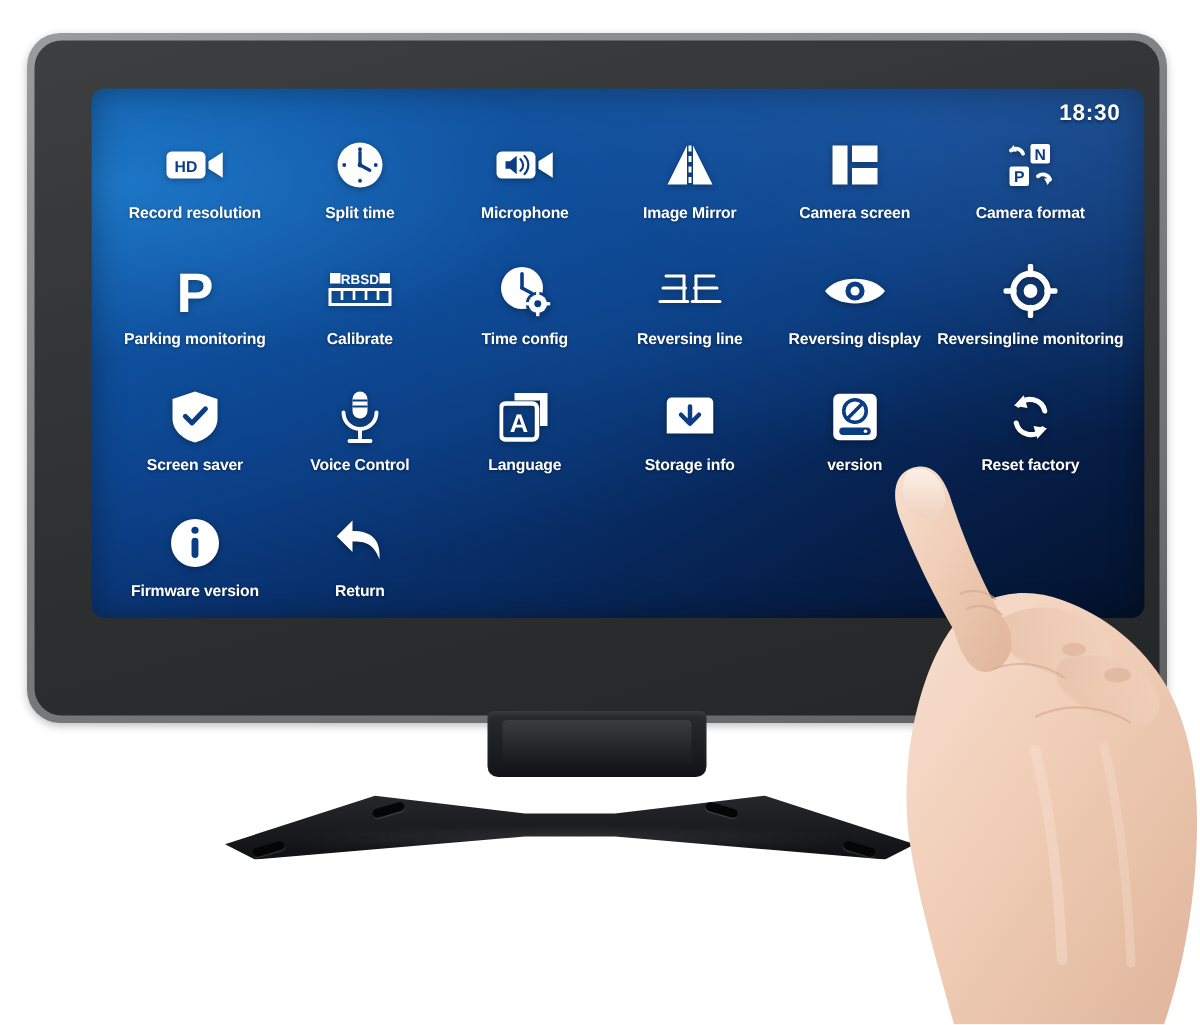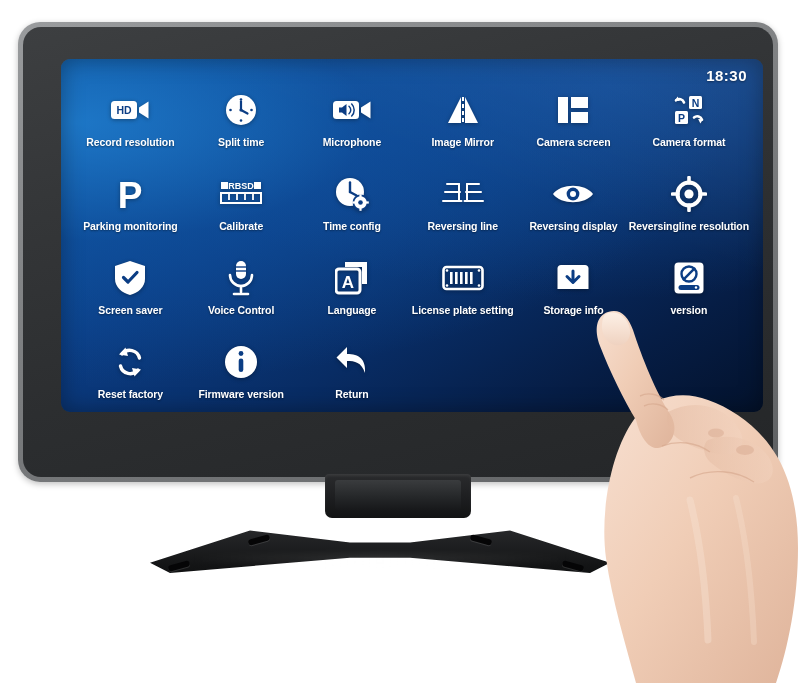--- a/index.html
+++ b/index.html
@@ -291,21 +291,21 @@
                 <circle cx="18" cy="18" r="11.5" fill="none" stroke="#fff" stroke-width="4"></circle>
                 <circle cx="18" cy="18" r="4.6" fill="#fff"></circle>
                 <g stroke="#fff" stroke-width="3.6" stroke-linecap="round">
                   <line x1="18" y1="1.5" x2="18" y2="7"></line>
                   <line x1="18" y1="29" x2="18" y2="34.5"></line>
                   <line x1="1.5" y1="18" x2="7" y2="18"></line>
                   <line x1="29" y1="18" x2="34.5" y2="18"></line>
                 </g>
               </svg>
             </span>
-            <span class="label">Reversingline resolution</span>
+            <span class="label">Reversingline monitoring</span>
           </div>
 
           <div class="tile">
             <span class="glyph">
               <svg width="32" height="36" viewBox="0 0 32 36">
                 <path d="M16 1 L31 6 V19 C31 27, 24 33, 16 35 C8 33, 1 27, 1 19 V6 Z" fill="#fff"></path>
                 <path d="M9.5 17.5 L14 22 L23 12.5" stroke="#0b3d84" stroke-width="3.2" fill="none" stroke-linecap="round" stroke-linejoin="round"></path>
               </svg>
             </span>
             <span class="label">Screen saver</span>
@@ -331,41 +331,20 @@
             <span class="glyph">
               <svg width="34" height="34" viewBox="0 0 34 34">
                 <path d="M10 1 H32 V23 H27 V6 H10 Z" fill="#fff"></path>
                 <rect x="1" y="8" width="24" height="24" rx="3" fill="none" stroke="#fff" stroke-width="3"></rect>
                 <text x="13" y="27" font-family="Liberation Sans, sans-serif" font-size="17" font-weight="bold" fill="#fff" text-anchor="middle">A</text>
               </svg>
             </span>
             <span class="label">Language</span>
           </div>
 
-          <div class="tile">
-            <span class="glyph">
-              <svg width="42" height="28" viewBox="0 0 42 28">
-                <rect x="1.5" y="3" width="39" height="22" rx="3" fill="none" stroke="#fff" stroke-width="2.6"></rect>
-                <g fill="#fff">
-                  <rect x="8" y="8" width="2.6" height="12"></rect>
-                  <rect x="13" y="8" width="2.6" height="12"></rect>
-                  <rect x="18" y="8" width="2.6" height="12"></rect>
-                  <rect x="23" y="8" width="2.6" height="12"></rect>
-                  <rect x="28" y="8" width="2.6" height="12"></rect>
-                </g>
-                <g fill="#fff">
-                  <circle cx="5" cy="6.5" r="1.3"></circle>
-                  <circle cx="37" cy="6.5" r="1.3"></circle>
-                  <circle cx="5" cy="21.5" r="1.3"></circle>
-                  <circle cx="37" cy="21.5" r="1.3"></circle>
-                </g>
-              </svg>
-            </span>
-            <span class="label">License plate setting</span>
-          </div>
 
           <div class="tile">
             <span class="glyph">
               <svg width="34" height="32" viewBox="0 0 34 32">
                 <path d="M5 3 H29 C31 3 32.5 4.5 32.5 6.5 V27 H1.5 V6.5 C1.5 4.5 3 3 5 3 Z" fill="#fff"></path>
                 <path d="M17 9 L17 19 M11 14.5 L17 20.5 L23 14.5" stroke="#0b3d84" stroke-width="3" fill="none" stroke-linecap="round" stroke-linejoin="round"></path>
               </svg>
             </span>
             <span class="label">Storage info</span>
           </div>

